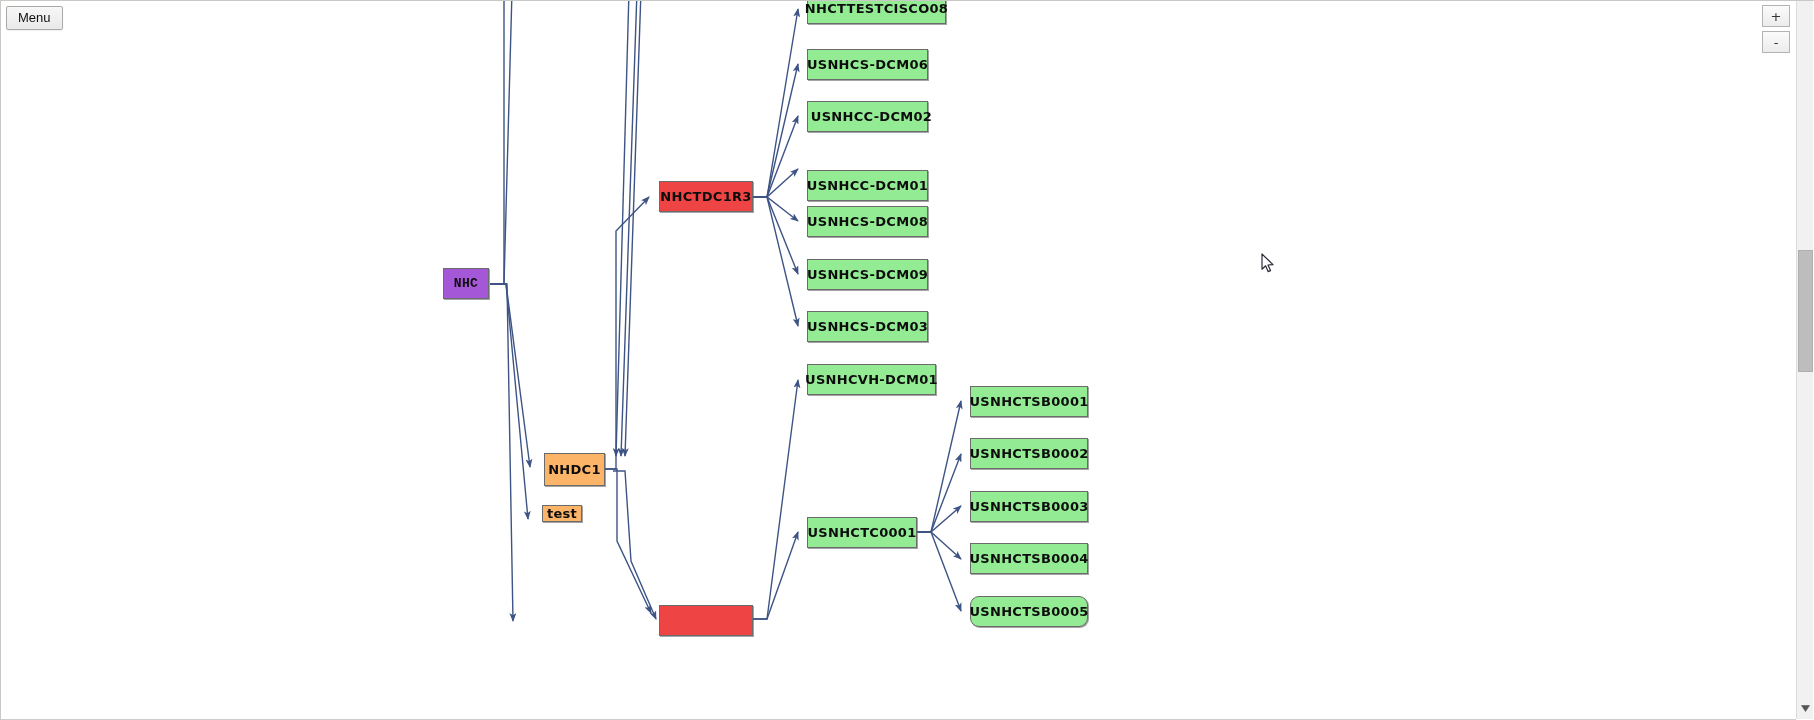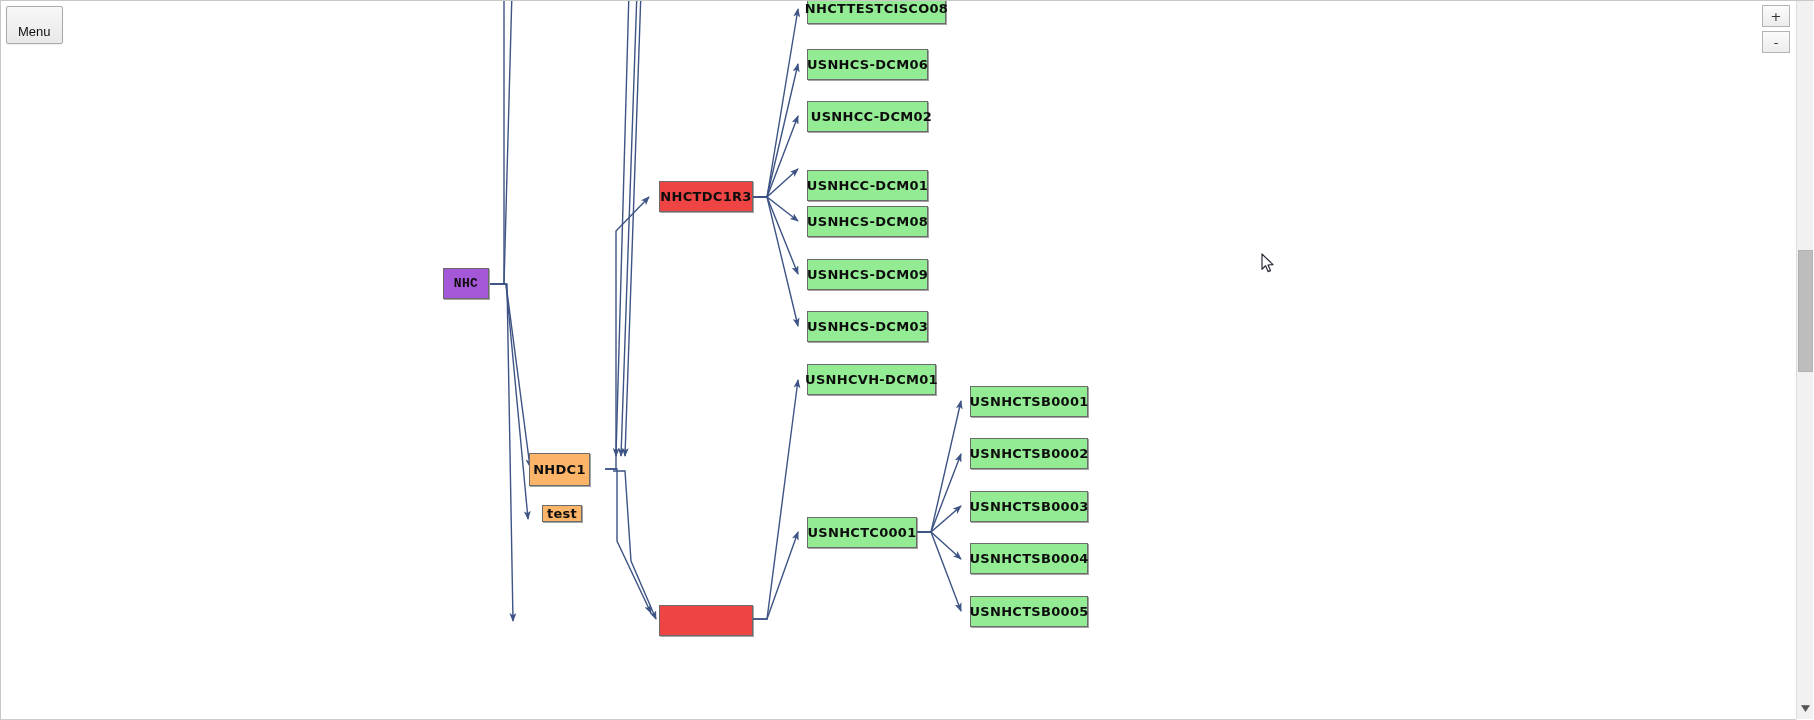--- a/index.html
+++ b/index.html
@@ -62,21 +62,21 @@
   }
   .node.root    { background: #a457d6; font-family: Liberation Mono, monospace; }
   .node.router  { background: #ef4444; }
   .node.orange  { background: #fbb468; }
   .node.green   { background: #93eb93; }
 
   
   #menu-button {
     position: absolute;
     left: 6px; top: 6px;
-    padding: 17px 11px 4px 11px;
+    padding: 3px 11px 4px 11px;
     background: linear-gradient(#f7f7f7, #e9e9e9);
     border: 1px solid #a9a9a9;
     border-radius: 2px;
     font-family: "Liberation Sans", sans-serif;
     font-size: 13px;
     color: #111;
     cursor: pointer;
     z-index: 40;
     box-shadow: 0 1px 1px rgba(0,0,0,0.06);
   }
@@ -199,21 +199,21 @@
           <path d="M916,531 L930,531 L960,505"></path>
           <path d="M916,531 L930,531 L960,558"></path>
           <path d="M916,531 L930,531 L960,610"></path>
         </g>
       </svg>
 
       <div class="node root" style="left:442px; top:267px; width:46px; height:31px;">
         <span>NHC</span>
       </div>
 
-      <div class="node orange" style="left:528px; top:452px; width:61px; height:33px;">
+      <div class="node orange" style="left:543px; top:452px; width:61px; height:33px;">
         <span>NHDC1</span>
       </div>
 
       <div class="node orange" style="left:541px; top:504px; width:40px; height:17px;">
         <span>test</span>
       </div>
 
       <div class="node router" style="left:658px; top:180px; width:94px; height:31px;">
         <span>NHCTDC1R3</span>
       </div>
@@ -267,21 +267,21 @@
       </div>
 
       <div class="node green" style="left:969px; top:490px; width:118px; height:31px;">
         <span>USNHCTSB0003</span>
       </div>
 
       <div class="node green" style="left:969px; top:542px; width:118px; height:31px;">
         <span>USNHCTSB0004</span>
       </div>
 
-      <div class="node green" style="left:969px; top:595px; width:118px; height:31px;">
+      <div class="node green" style="left:969px; top:595px; width:118px; height:31px;border-radius:9px;">
         <span>USNHCTSB0005</span>
       </div>
 
     </div>
 
     <div id="bottom-line"></div>
 
   </div>
 
   <div id="menu-button">

